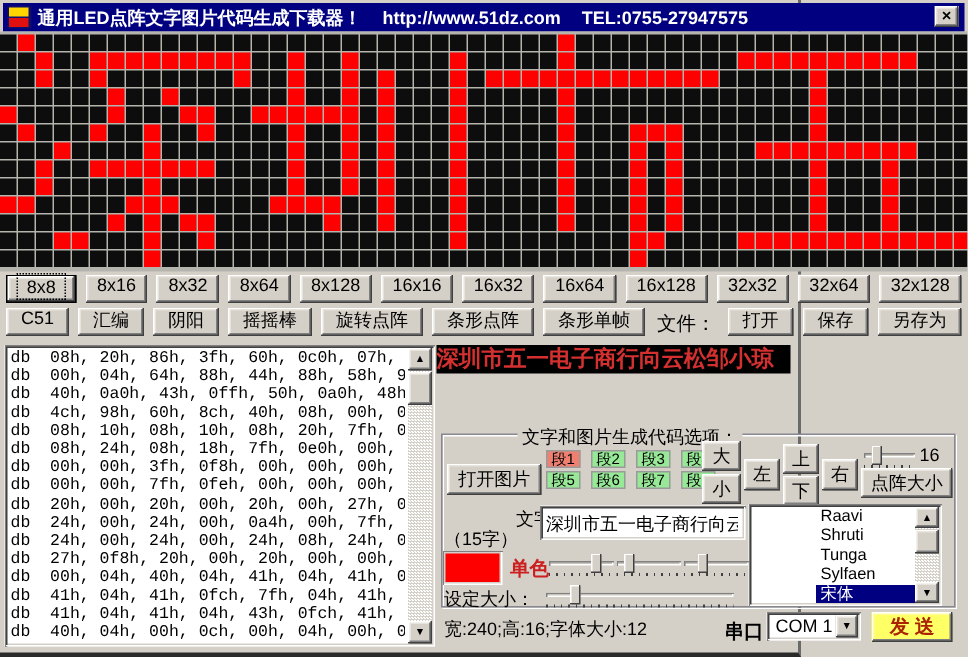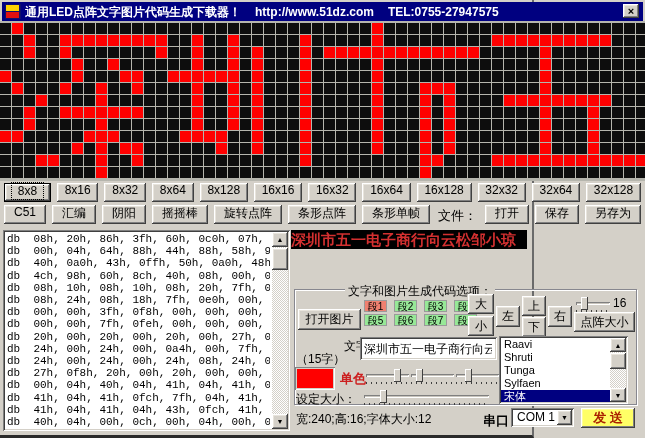--- a/index.html
+++ b/index.html
@@ -58,21 +58,21 @@
   .mtrack { position:absolute; left:0; right:0; top:6px; height:3px;
             box-shadow: inset 1px 1px 0 #808080, inset -1px -1px 0 #ffffff; background:#c8c4bc; }
   .mthumb { position:absolute; top:1px; width:7px; height:13px; background:#d4d0c8;
             box-shadow: inset -1px -1px 0 #404040, inset 1px 1px 0 #ffffff; }
   .mticks { position:absolute; left:0; right:0; bottom:0; height:2px;
             background-image:repeating-linear-gradient(90deg,#404040 0 1px,transparent 1px 5px); }
   .lbl { position:absolute; font-size:12px; color:#000; white-space:nowrap; }
   .red-text { color:#cc2020; font-weight:bold; }
   .listbox { position:absolute; left:499px; top:336px; width:129px; height:68px; }
   .lb-items { position:absolute; left:2px; top:2px; right:18px; bottom:2px; overflow:hidden; }
-  .lb-item { height:13px; font-size:11px; line-height:13px; padding-left:3px; color:#000; white-space:nowrap; }
+  .lb-item { height:13px; font-size:11px; line-height:13px; padding-left:3px; color:#000; white-space:nowrap;margin-left:43px; }
   .lb-item.selected { background:#000080; color:#ffffff; }
   .combo-field { position:absolute; display:flex; align-items:center; font-size:12px; padding-left:4px; }
   .send { background:#ffff66; color:#aa2200; font-weight:bold; font-size:13px;
           box-shadow: inset -1px -1px 0 #404040, inset 1px 1px 0 #ffffff, inset -2px -2px 0 #808080, inset 2px 2px 0 #ffff99; }
 </style>
 </head>
 <body>
 
 <div class="frame">
 

